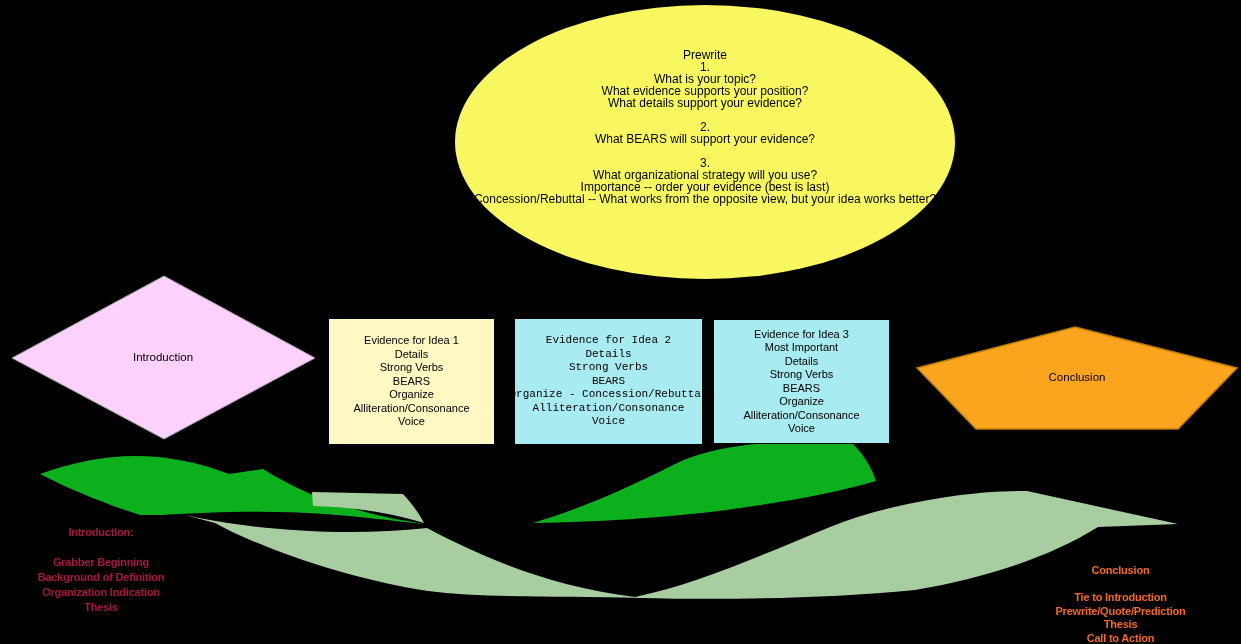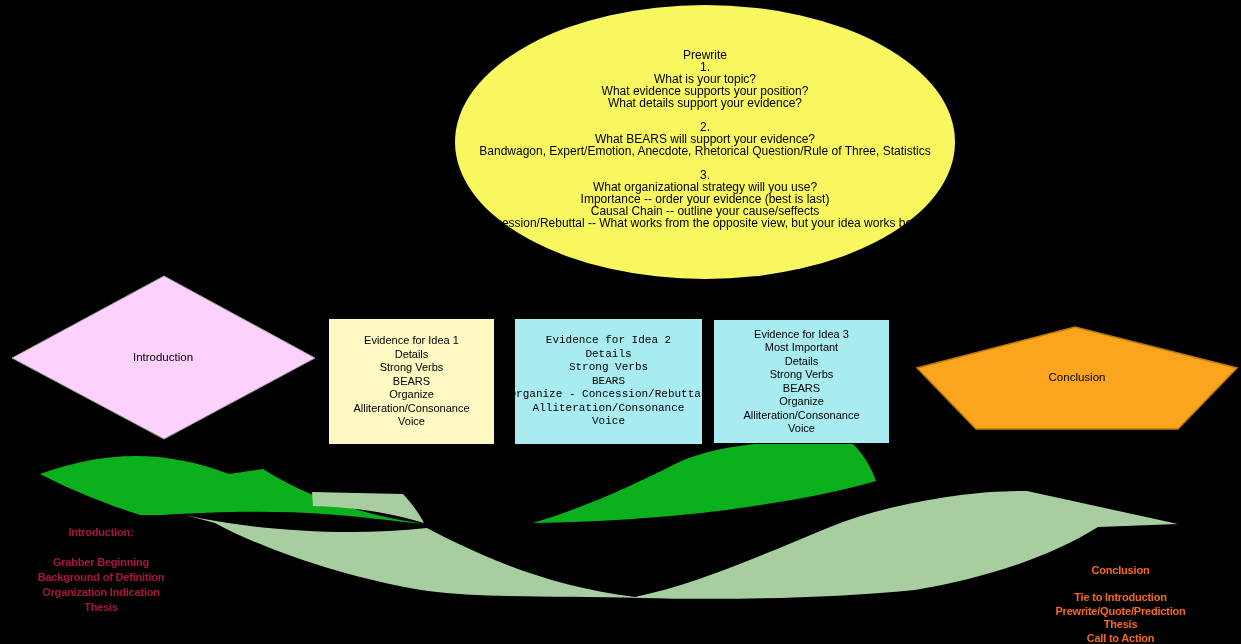--- a/index.html
+++ b/index.html
@@ -108,26 +108,24 @@
 
   <div id="ellipse-text" class="txt center">
     <div class="ln">Prewrite</div>
     <div class="ln">1.</div>
     <div class="ln">What is your topic?</div>
     <div class="ln">What evidence supports your position?</div>
     <div class="ln">What details support your evidence?</div>
     <div class="ln"></div>
     <div class="ln">2.</div>
     <div class="ln">What BEARS will support your evidence?</div>
-    <div class="ln">Bandwagon, Expert/Emotion, Anecdote, Rhetorical Question/Rule of Three, Statistics</div>
     <div class="ln"></div>
     <div class="ln">3.</div>
     <div class="ln">What organizational strategy will you use?</div>
     <div class="ln">Importance -- order your evidence (best is last)</div>
-    <div class="ln">Causal Chain -- outline your cause/seffects</div>
     <div class="ln">Concession/Rebuttal -- What works from the opposite view, but your idea works better?</div>
   </div>
 
   <div id="diamond-label" class="txt center">Introduction</div>
 
   <div id="box1" class="evidence-box" style="background-color: #fef9c3;">
     <div class="ln">Evidence for Idea 1</div>
     <div class="ln">Details</div>
     <div class="ln">Strong Verbs</div>
     <div class="ln">BEARS</div>

